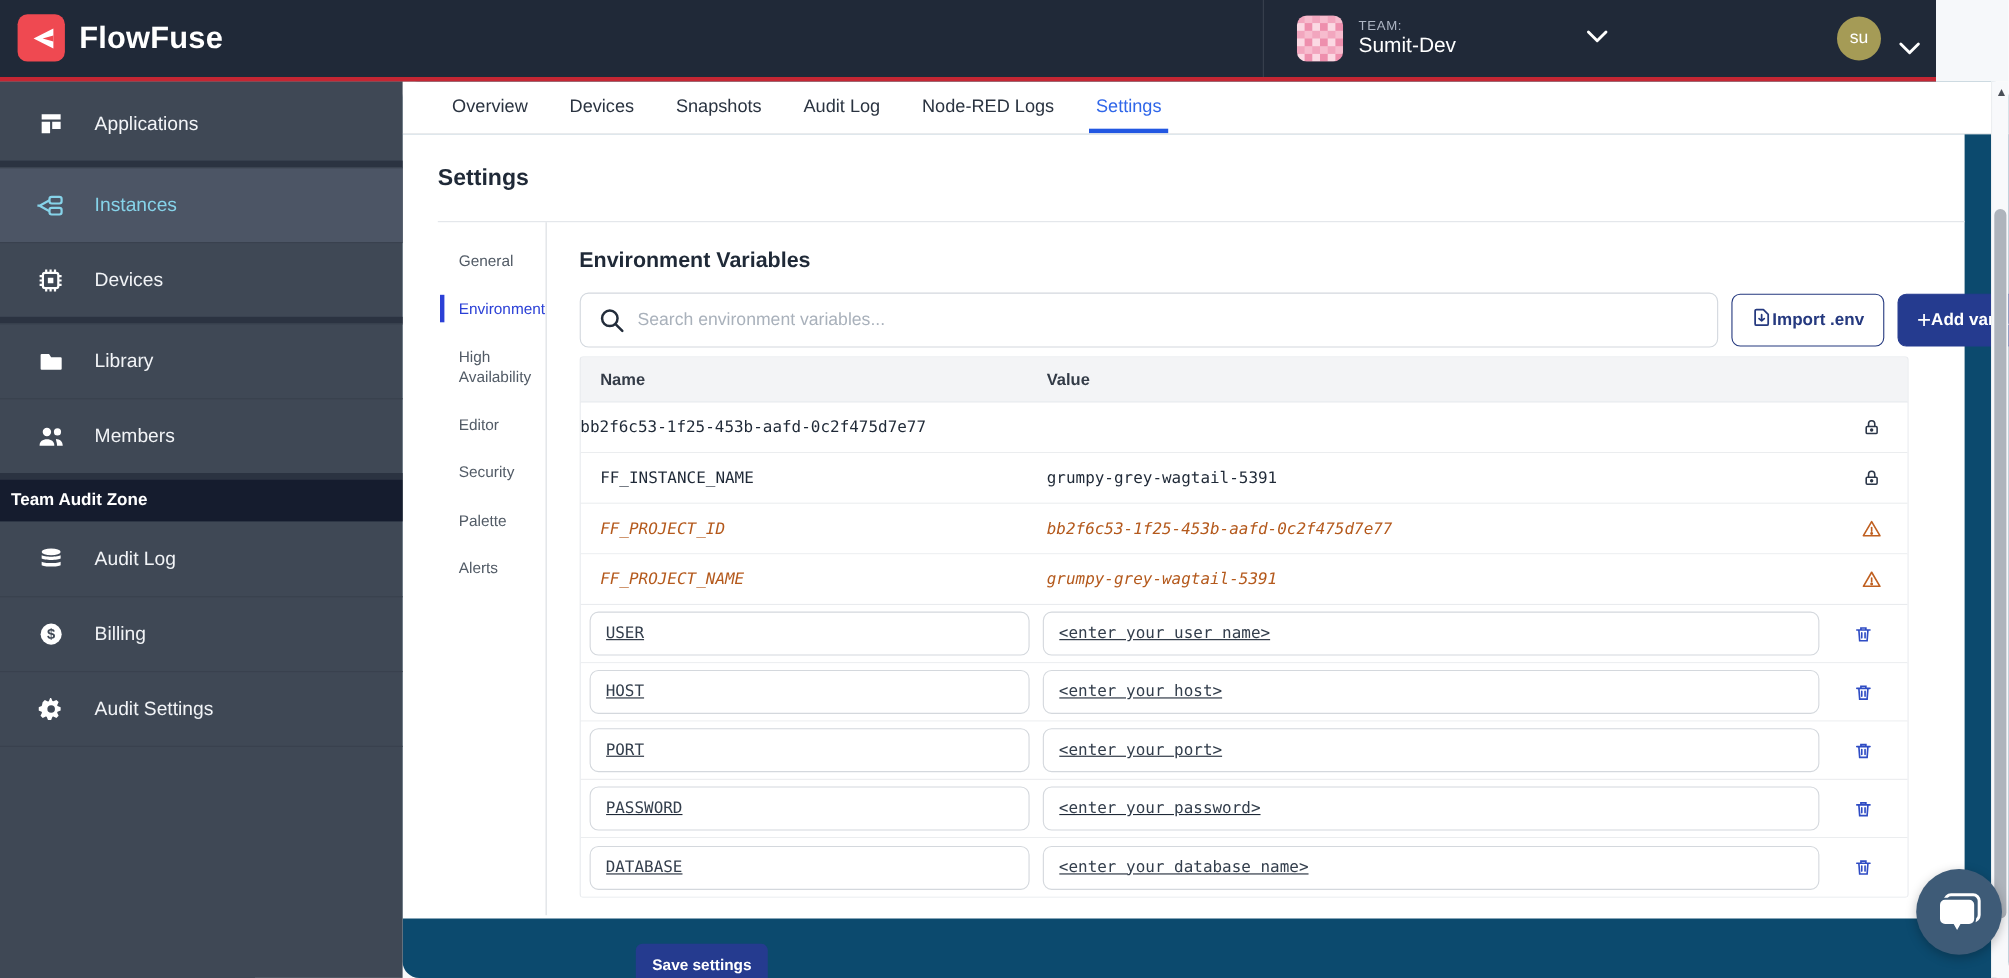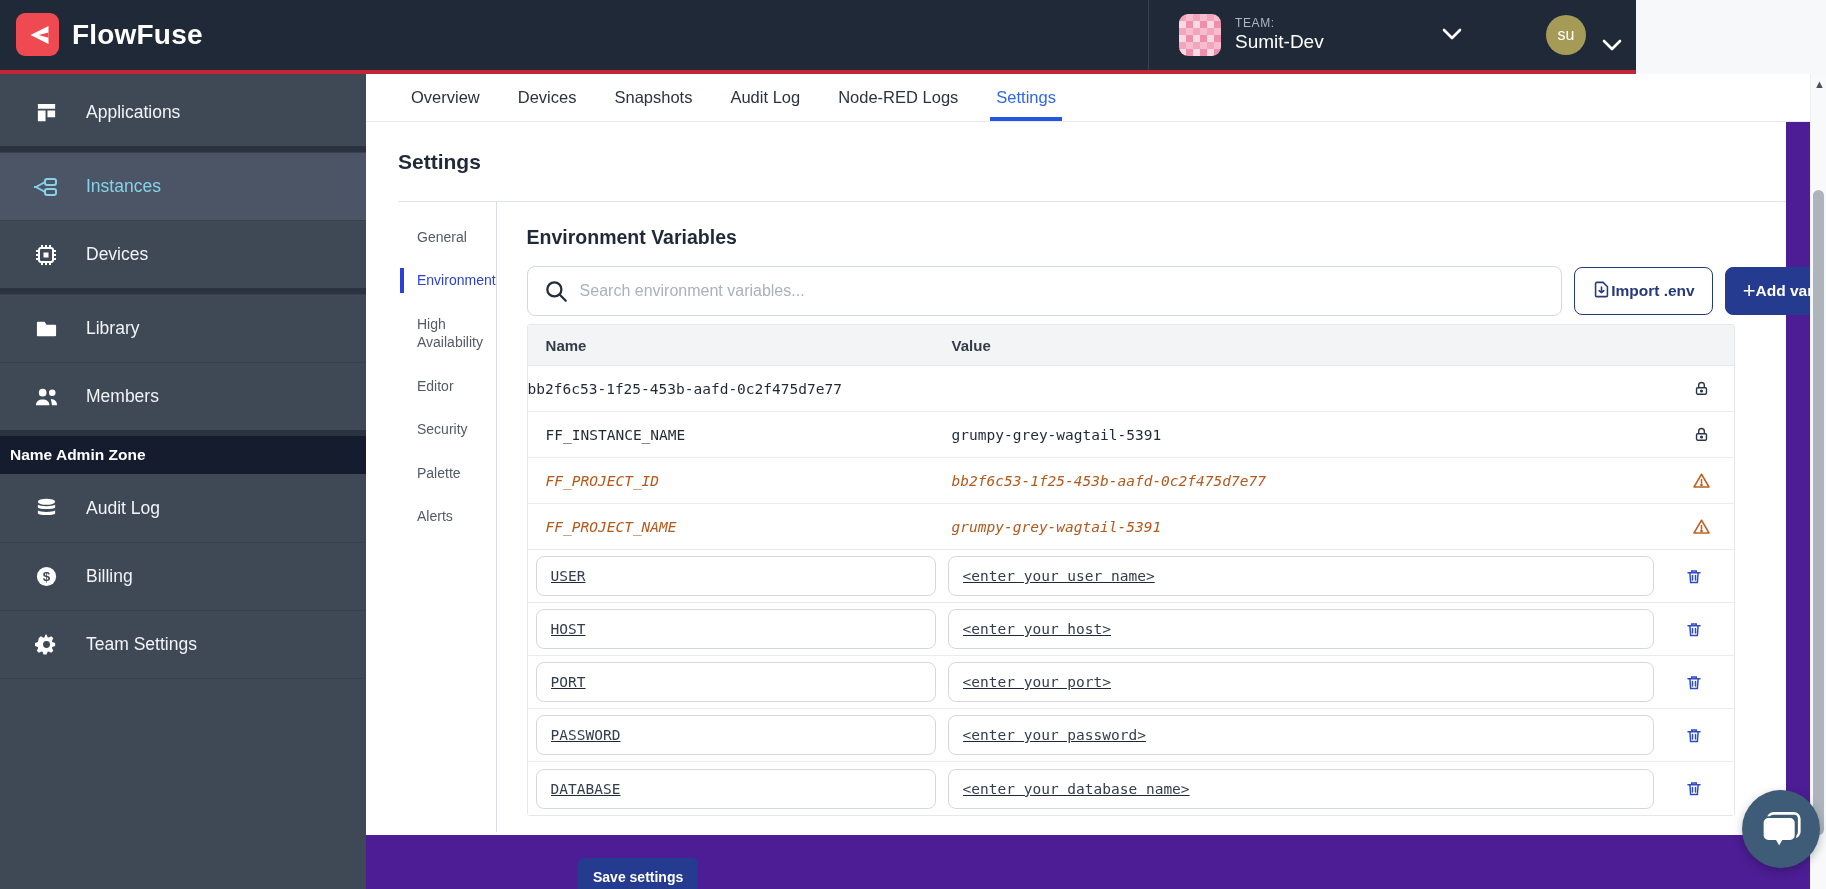--- a/index.html
+++ b/index.html
@@ -1,20 +1,20 @@
 <!DOCTYPE html>
 <html><head>
 <meta charset="utf-8">
 <style>
   * { margin:0; padding:0; box-sizing:border-box; }
   html,body { width:1826px; height:889px; overflow:hidden; }
   body { font-family:"Liberation Sans", sans-serif; position:relative; background:#F6F8FA; color:#24303E; }
 
   
-  .header { position:absolute; left:0; top:0; width:1636px; height:74px;
+  .header { position:absolute; left:0; top:0; width:1760px; height:74px;
             background:#202938; border-bottom:4px solid #C52633; z-index:30; }
   .brand { position:absolute; left:16px; top:13px; display:flex; align-items:center; gap:13px; }
   .brand-badge { width:43px; height:43px; border-radius:9px; background:#EF4951;
                  display:flex; align-items:center; justify-content:center; }
   .brand-name { color:#FFFFFF; font-size:28px; font-weight:bold; letter-spacing:.2px; }
   .team-block { position:absolute; left:1148px; right:0; top:0; height:70px;
                 border-left:1px solid #39414F; display:flex; align-items:center; }
   .team-avatar { width:42px; height:42px; border-radius:9px; margin-left:30px;
                  background:
                    conic-gradient(#F7BCCE 25%, #EE8FAD 0 50%, #FBD9E3 0 75%, #F2A6BE 0) 0 0/14px 14px,
@@ -32,21 +32,21 @@
   .side-item { height:68px; display:flex; align-items:center; padding-left:33px; gap:27px;
                color:#F2F4F7; font-size:17.5px; cursor:pointer; border-top:1px solid #39414E; }
   .side-item:first-child { border-top:none; margin-top:4px; }
   .sep-thick { height:6px; background:#2B3341; }
   .side-item.active { background:#4C5565; color:#86D3E9; }
   .side-icon { width:26px; display:flex; justify-content:center; }
   .admin-label { height:38px; background:#151C2E; color:#FFFFFF; font-size:15.5px; font-weight:bold;
                  display:flex; align-items:center; padding-left:10px; }
 
   
-  .main { position:absolute; left:366px; top:74px; right:0; bottom:0; background:#4c1d95; }
+  .main { position:absolute; left:366px; top:74px; right:0; bottom:0; background:#0c4a6e;border-radius:15px; }
   .tabbar { position:absolute; left:0; right:0; top:0; height:48px; background:#FFFFFF;
             border-bottom:1px solid #E7E9EC; display:flex; align-items:stretch; gap:38px; padding-left:45px; }
   .tab { display:flex; align-items:center; font-size:16.5px; color:#2A3340; cursor:pointer; position:relative; }
   .tab.active { color:#2F66E9; }
   .tab.active::after { content:""; position:absolute; left:-6px; right:-6px; bottom:0; height:4px; background:#2257E2; }
 
   .panel { position:absolute; left:0; right:40px; top:48px; bottom:54px; background:#FFFFFF; padding:28px 0 0 32px; }
   .page-title { font-size:21px; font-weight:bold; color:#1F2937; }
   .title-divider { border:none; border-top:1px solid #E2E5E9; margin-top:27px; }
 
@@ -181,21 +181,21 @@
       <svg width="25" height="23" viewBox="0 0 26 24" fill="#FFFFFF">
         <circle cx="9" cy="8" r="4"></circle>
           <path d="M2 21c0-4 3-6 7-6s7 2 7 6z"></path>
         <circle cx="19" cy="8" r="3.4"></circle>
           <path d="M17.5 14.6c3.8.2 6.5 2.2 6.5 6.4h-5.4c0-2.7-.8-4.2-1.1-6.4z"></path>
       </svg>
     </span>
     <span>Members</span>
   </div>
   <div class="sep-thick"></div>
-  <div class="admin-label">Name Admin Zone</div>
+  <div class="admin-label">Team Audit Zone</div>
   <div class="side-item" style="border-top:none">
     <span class="side-icon">
       <svg width="23" height="23" viewBox="0 0 24 24" fill="#FFFFFF">
         <ellipse cx="12" cy="5" rx="9" ry="3.2"></ellipse>
         <path d="M3 8.2c2 1.8 16 1.8 18 0v3c-2 1.8-16 1.8-18 0z"></path>
         <path d="M3 14.2c2 1.8 16 1.8 18 0v3.3c-2 1.8-16 1.8-18 0z"></path>
       </svg>
     </span>
     <span>Audit Log</span>
   </div>
@@ -208,21 +208,21 @@
     </span>
     <span>Billing</span>
   </div>
   <div class="side-item">
     <span class="side-icon">
       <svg width="23" height="23" viewBox="0 0 24 24" fill="#FFFFFF">
         <path d="M12 1.5l1.2 3 .9.3 2.9-1.4 2.1 2.1-1.4 2.9.3.9 3 1.2v3l-3 1.2-.3.9 1.4 2.9-2.1 2.1-2.9-1.4-.9.3-1.2 3h-3l-1.2-3-.9-.3-2.9 1.4-2.1-2.1 1.4-2.9-.3-.9-3-1.2v-3l3-1.2.3-.9L3.9 5.6l2.1-2.1 2.9 1.4.9-.3 1.2-3z"></path>
         <circle cx="12" cy="12" r="3.6" fill="#3F4855"></circle>
       </svg>
     </span>
-    <span>Team Settings</span>
+    <span>Audit Settings</span>
   </div>
   <div style="border-top:1px solid #39414E;"></div>
 </div>
 
 <div class="main">
 
   <div class="tabbar">
     <div class="tab">Overview</div>
     <div class="tab">Devices</div>
     <div class="tab">Snapshots</div>

